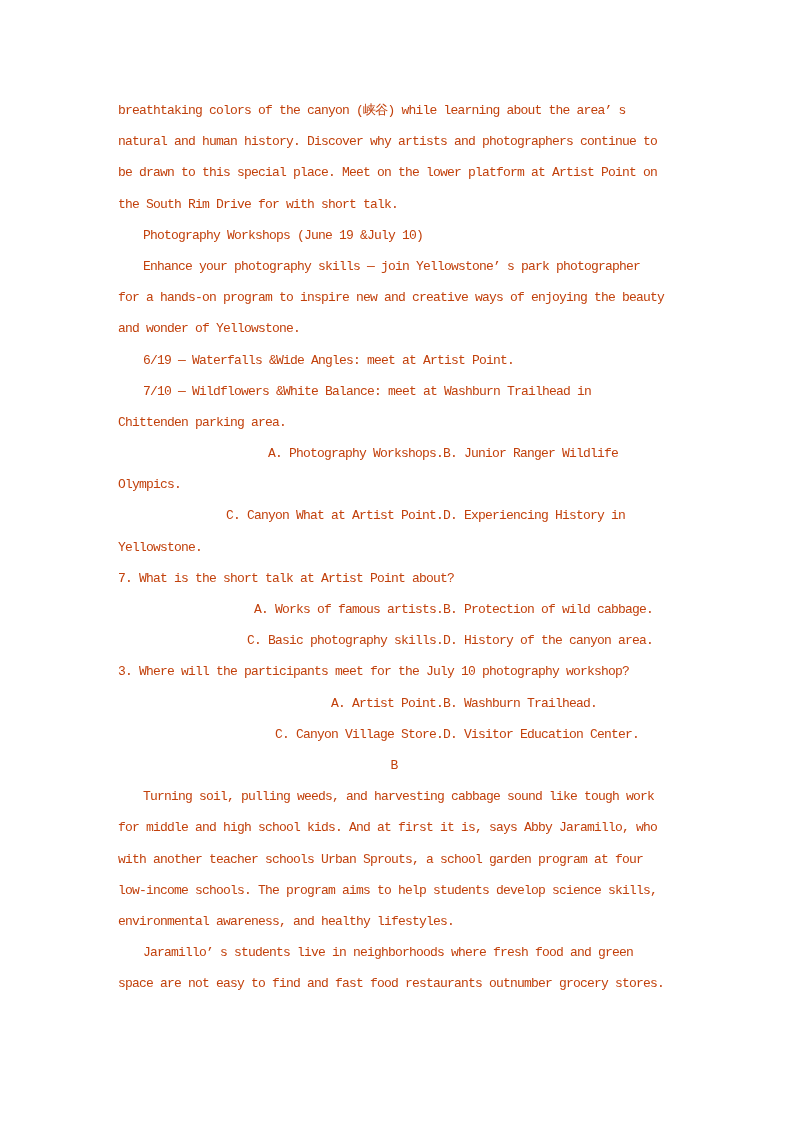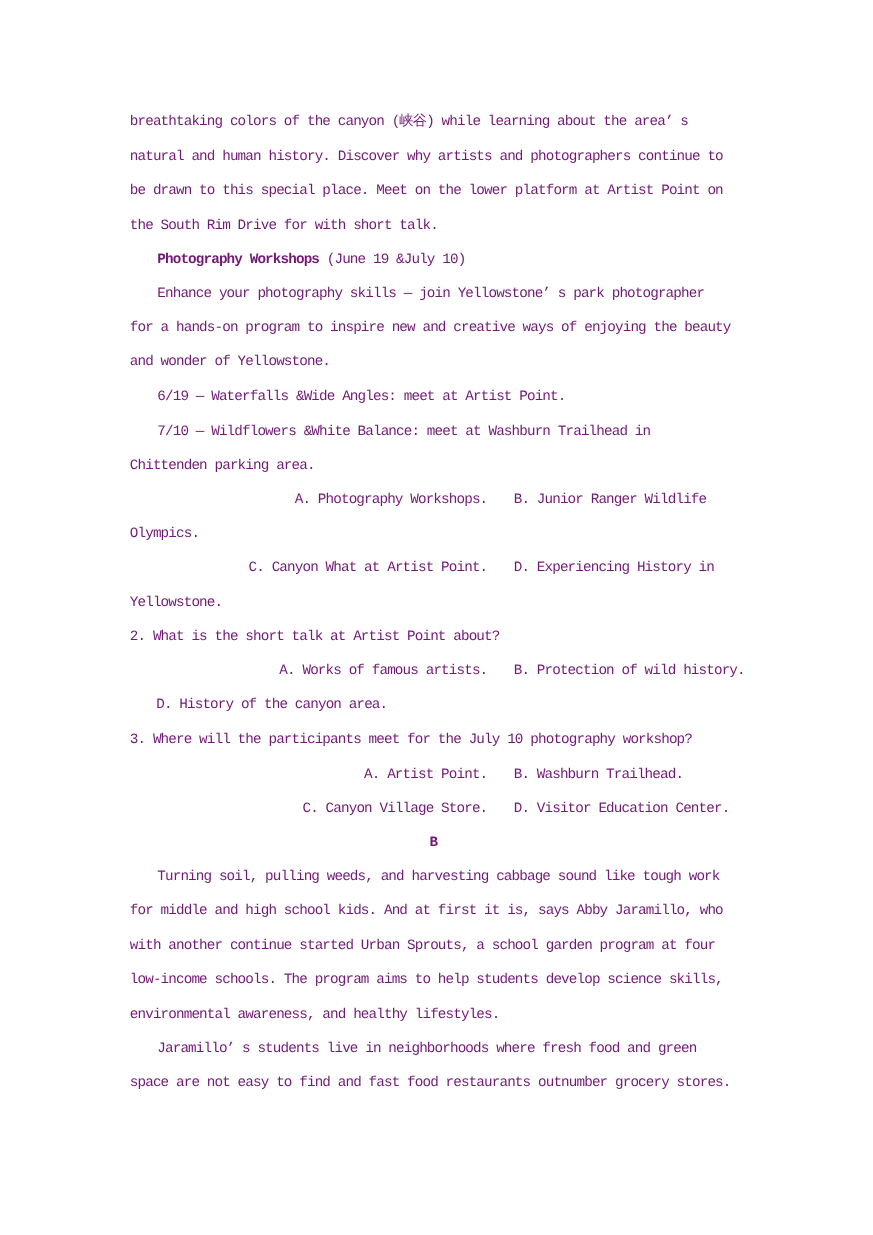--- a/index.html
+++ b/index.html
@@ -8,41 +8,41 @@
     padding: 0;
     background: #ffffff;
   }
   .page {
     position: relative;
     width: 794px;
     height: 1054px;
     background: #ffffff;
     overflow: hidden;
     font-family: "Liberation Mono", "DejaVu Sans Mono", monospace;
-    color: #701a75;
+    color: #c2410c;
   }
   .content {
     position: absolute;
     left: 118px;
     top: 95px;
     width: 552px;
     font-size: 13px;
     letter-spacing: -0.8px;
     line-height: 31.2px;
   }
   .line {
     white-space: pre;
     height: 31.2px;
   }
   .line.indent { padding-left: 25px; }
   .line.center { text-align: center; }
-  .b { font-weight: bold; text-align: center; }
+  .b { font-weight: normal; text-align: center; }
   .cols { display: flex; text-align: right; }
   .cols .col-a { width: 325px; flex: none; }
-  .cols .col-b { flex: none; margin-left: 24px; }
+  .cols .col-b { flex: none; }
 </style>
 </head>
 <body>
 
 <div class="page">
   <div class="content">
       <div class="line"><span>breathtaking colors of the canyon (峡谷) while learning about the area’ s</span></div>
       <div class="line"><span>natural and human history. Discover why artists and photographers continue to</span></div>
       <div class="line"><span>be drawn to this special place. Meet on the lower platform at Artist Point on</span></div>
       <div class="line"><span>the South Rim Drive for with short talk.</span></div>
@@ -50,28 +50,28 @@
       <div class="line indent"><span>Enhance your photography skills — join Yellowstone’ s park photographer</span></div>
       <div class="line"><span>for a hands-on program to inspire new and creative ways of enjoying the beauty</span></div>
       <div class="line"><span>and wonder of Yellowstone.</span></div>
       <div class="line indent"><span>6/19 — Waterfalls &amp;Wide Angles: meet at Artist Point.</span></div>
       <div class="line indent"><span>7/10 — Wildflowers &amp;White Balance: meet at Washburn Trailhead in</span></div>
       <div class="line"><span>Chittenden parking area.</span></div>
       <div class="line cols"><div class="col-a">A. Photography Workshops.</div><div class="col-b">B. Junior Ranger Wildlife</div></div>
       <div class="line"><span>Olympics.</span></div>
       <div class="line cols"><div class="col-a">C. Canyon What at Artist Point.</div><div class="col-b">D. Experiencing History in</div></div>
       <div class="line"><span>Yellowstone.</span></div>
-      <div class="line"><span>2. What is the short talk at Artist Point about?</span></div>
-      <div class="line cols"><div class="col-a">A. Works of famous artists.</div><div class="col-b">B. Protection of wild history.</div></div>
-      <div class="line cols"><div class="col-b">D. History of the canyon area.</div></div>
+      <div class="line"><span>7. What is the short talk at Artist Point about?</span></div>
+      <div class="line cols"><div class="col-a">A. Works of famous artists.</div><div class="col-b">B. Protection of wild cabbage.</div></div>
+      <div class="line cols"><div class="col-a">C. Basic photography skills.</div><div class="col-b">D. History of the canyon area.</div></div>
       <div class="line"><span>3. Where will the participants meet for the July 10 photography workshop?</span></div>
       <div class="line cols"><div class="col-a">A. Artist Point.</div><div class="col-b">B. Washburn Trailhead.</div></div>
       <div class="line cols"><div class="col-a">C. Canyon Village Store.</div><div class="col-b">D. Visitor Education Center.</div></div>
       <div class="line center"><span class="b">B</span></div>
       <div class="line indent"><span>Turning soil, pulling weeds, and harvesting cabbage sound like tough work</span></div>
       <div class="line"><span>for middle and high school kids. And at first it is, says Abby Jaramillo, who</span></div>
-      <div class="line"><span>with another continue started Urban Sprouts, a school garden program at four</span></div>
+      <div class="line"><span>with another teacher schools Urban Sprouts, a school garden program at four</span></div>
       <div class="line"><span>low-income schools. The program aims to help students develop science skills,</span></div>
       <div class="line"><span>environmental awareness, and healthy lifestyles.</span></div>
       <div class="line indent"><span>Jaramillo’ s students live in neighborhoods where fresh food and green</span></div>
       <div class="line"><span>space are not easy to find and fast food restaurants outnumber grocery stores.</span></div>
     </div>
 </div>
 
 </body></html>

